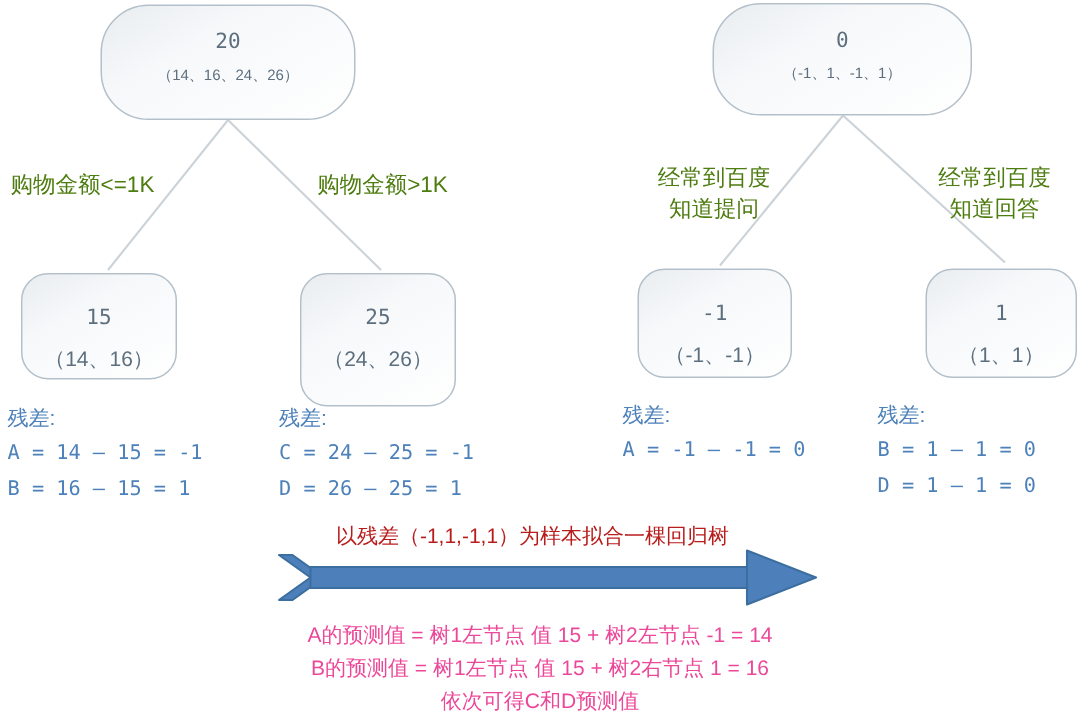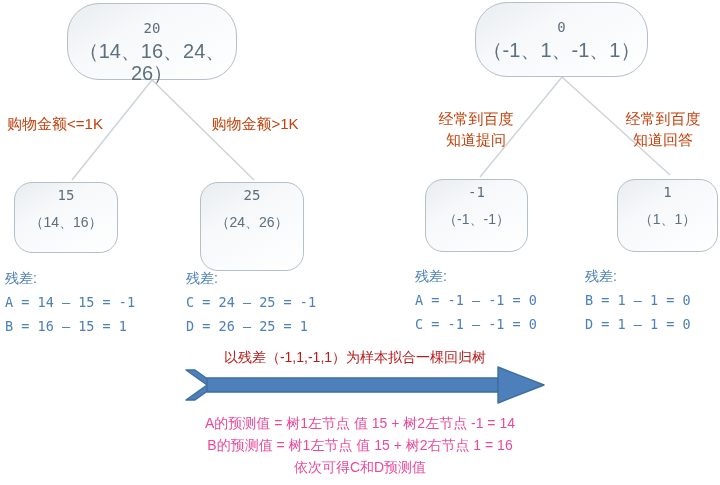--- a/index.html
+++ b/index.html
@@ -8,26 +8,26 @@
     font-family:"Liberation Sans",sans-serif;
   }
   .layer{position:absolute;left:0;top:0;width:720px;height:485px;}
   .node{
     position:absolute;box-sizing:border-box;
     border:1.5px solid #b3bfc9;
     background:linear-gradient(150deg,#e9edf0 0%,#f6f8fa 35%,#ffffff 100%);
     color:#5d6f7e;text-align:center;
   }
   .node.root{border-radius:32px;padding-top:13px;}
-  .node.leaf{border-radius:18px;padding-top:1px;}
+  .node.leaf{border-radius:18px;padding-top:18px;}
   .node-value{font-size:14px;line-height:22px;font-family:"DejaVu Sans Mono",monospace;}
-  .node.root .node-samples{font-size:20px;line-height:22px;margin-top:1px;}
+  .node.root .node-samples{font-size:10px;line-height:22px;margin-top:1px;}
   .node.leaf .node-samples{font-size:14px;line-height:22px;margin-top:5px;}
   .edge-label{
-    position:absolute;color:#c2410c;font-size:15px;line-height:21px;text-align:center;
+    position:absolute;color:#4d7c0f;font-size:15px;line-height:21px;text-align:center;
   }
   .residual{position:absolute;text-align:left;color:#4d81b9;}
   .residual-title{font-size:14px;line-height:24px;}
   .residual-line{font-size:13.5px;line-height:24px;font-family:"DejaVu Sans Mono",monospace;white-space:pre;}
   .arrow-label{
     position:absolute;left:160px;top:347px;width:390px;text-align:center;
     color:#b91c1c;font-size:14px;line-height:20px;
   }
   .conclusion{
     position:absolute;left:10px;top:412px;width:700px;text-align:center;
@@ -100,21 +100,20 @@
     <div class="node-samples">（-1、-1）</div>
   </div>
   <div class="node leaf" style="left:617px;top:179px;width:101px;height:73px">
     <div class="node-value">1</div>
     <div class="node-samples">（1、1）</div>
   </div>
 
   <div class="residual" style="left:415px;top:264px;width:150px">
     <div class="residual-title">残差:</div>
     <div class="residual-line">A = -1 – -1 = 0</div>
-    <div class="residual-line">C = -1 – -1 = 0</div>
   </div>
   <div class="residual" style="left:585px;top:264px;width:135px">
     <div class="residual-title">残差:</div>
     <div class="residual-line">B = 1 – 1 = 0</div>
     <div class="residual-line">D = 1 – 1 = 0</div>
   </div>
 
   <div class="arrow-label">以残差（-1,1,-1,1）为样本拟合一棵回归树</div>
 
   <div class="conclusion">

